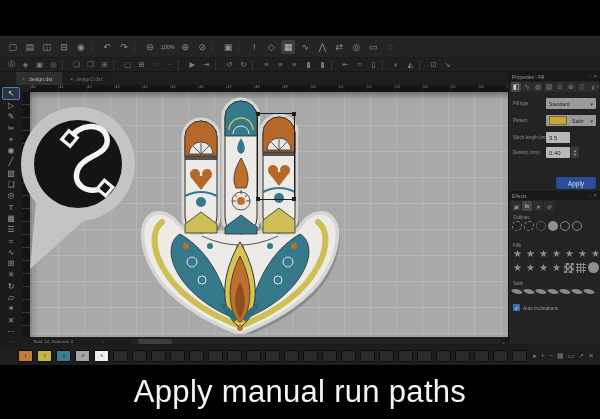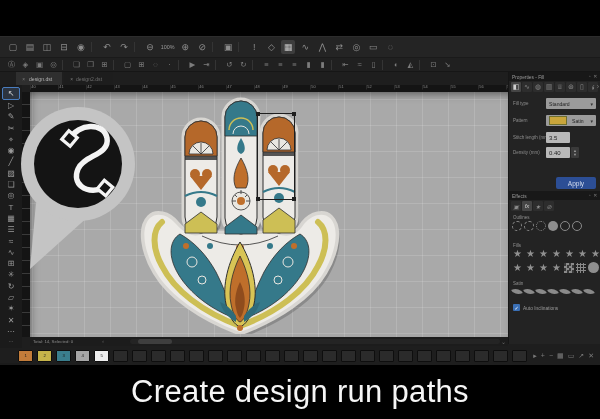--- a/index.html
+++ b/index.html
@@ -536,14 +536,14 @@
           <span class="pi">+</span>
           <span class="pi">−</span>
           <span class="pi">▦</span>
           <span class="pi">▭</span>
           <span class="pi">↗</span>
           <span class="pi">✕</span>
         </span>
     </div>
   </div>
 
-  <div class="caption">Create design run paths</div>
+  <div class="caption">Apply manual run paths</div>
 </div>
 
 </body></html>

